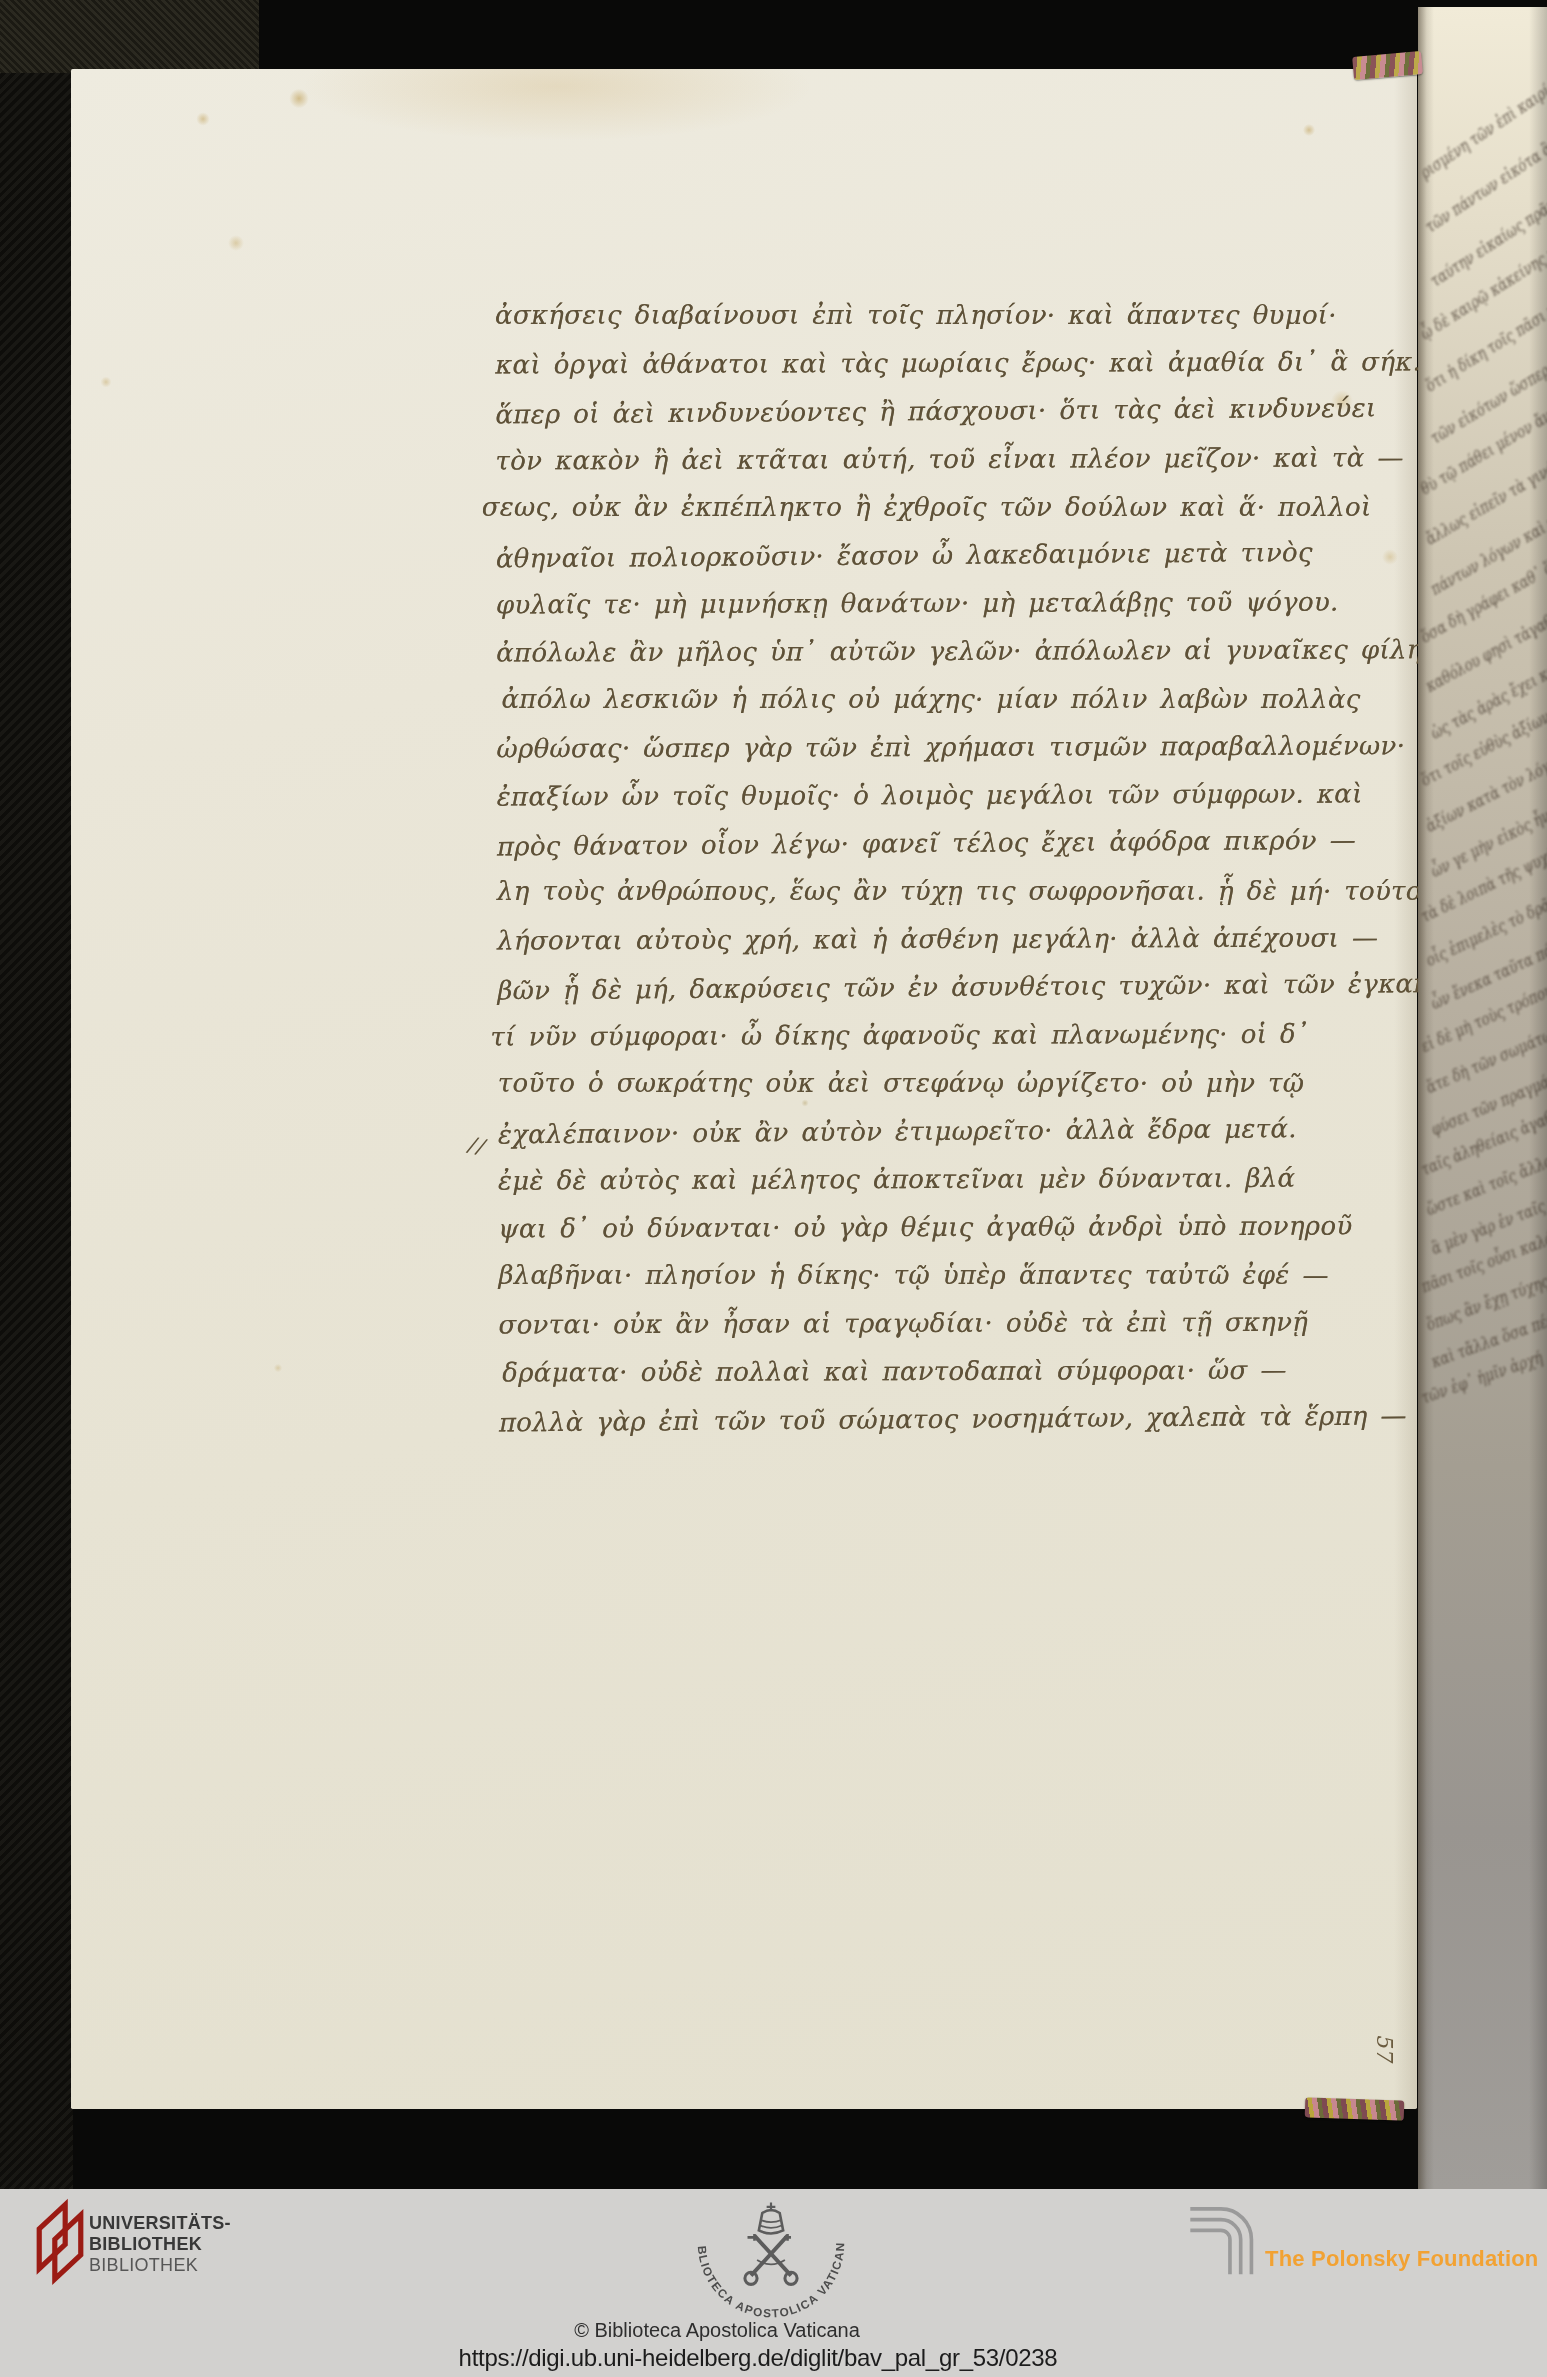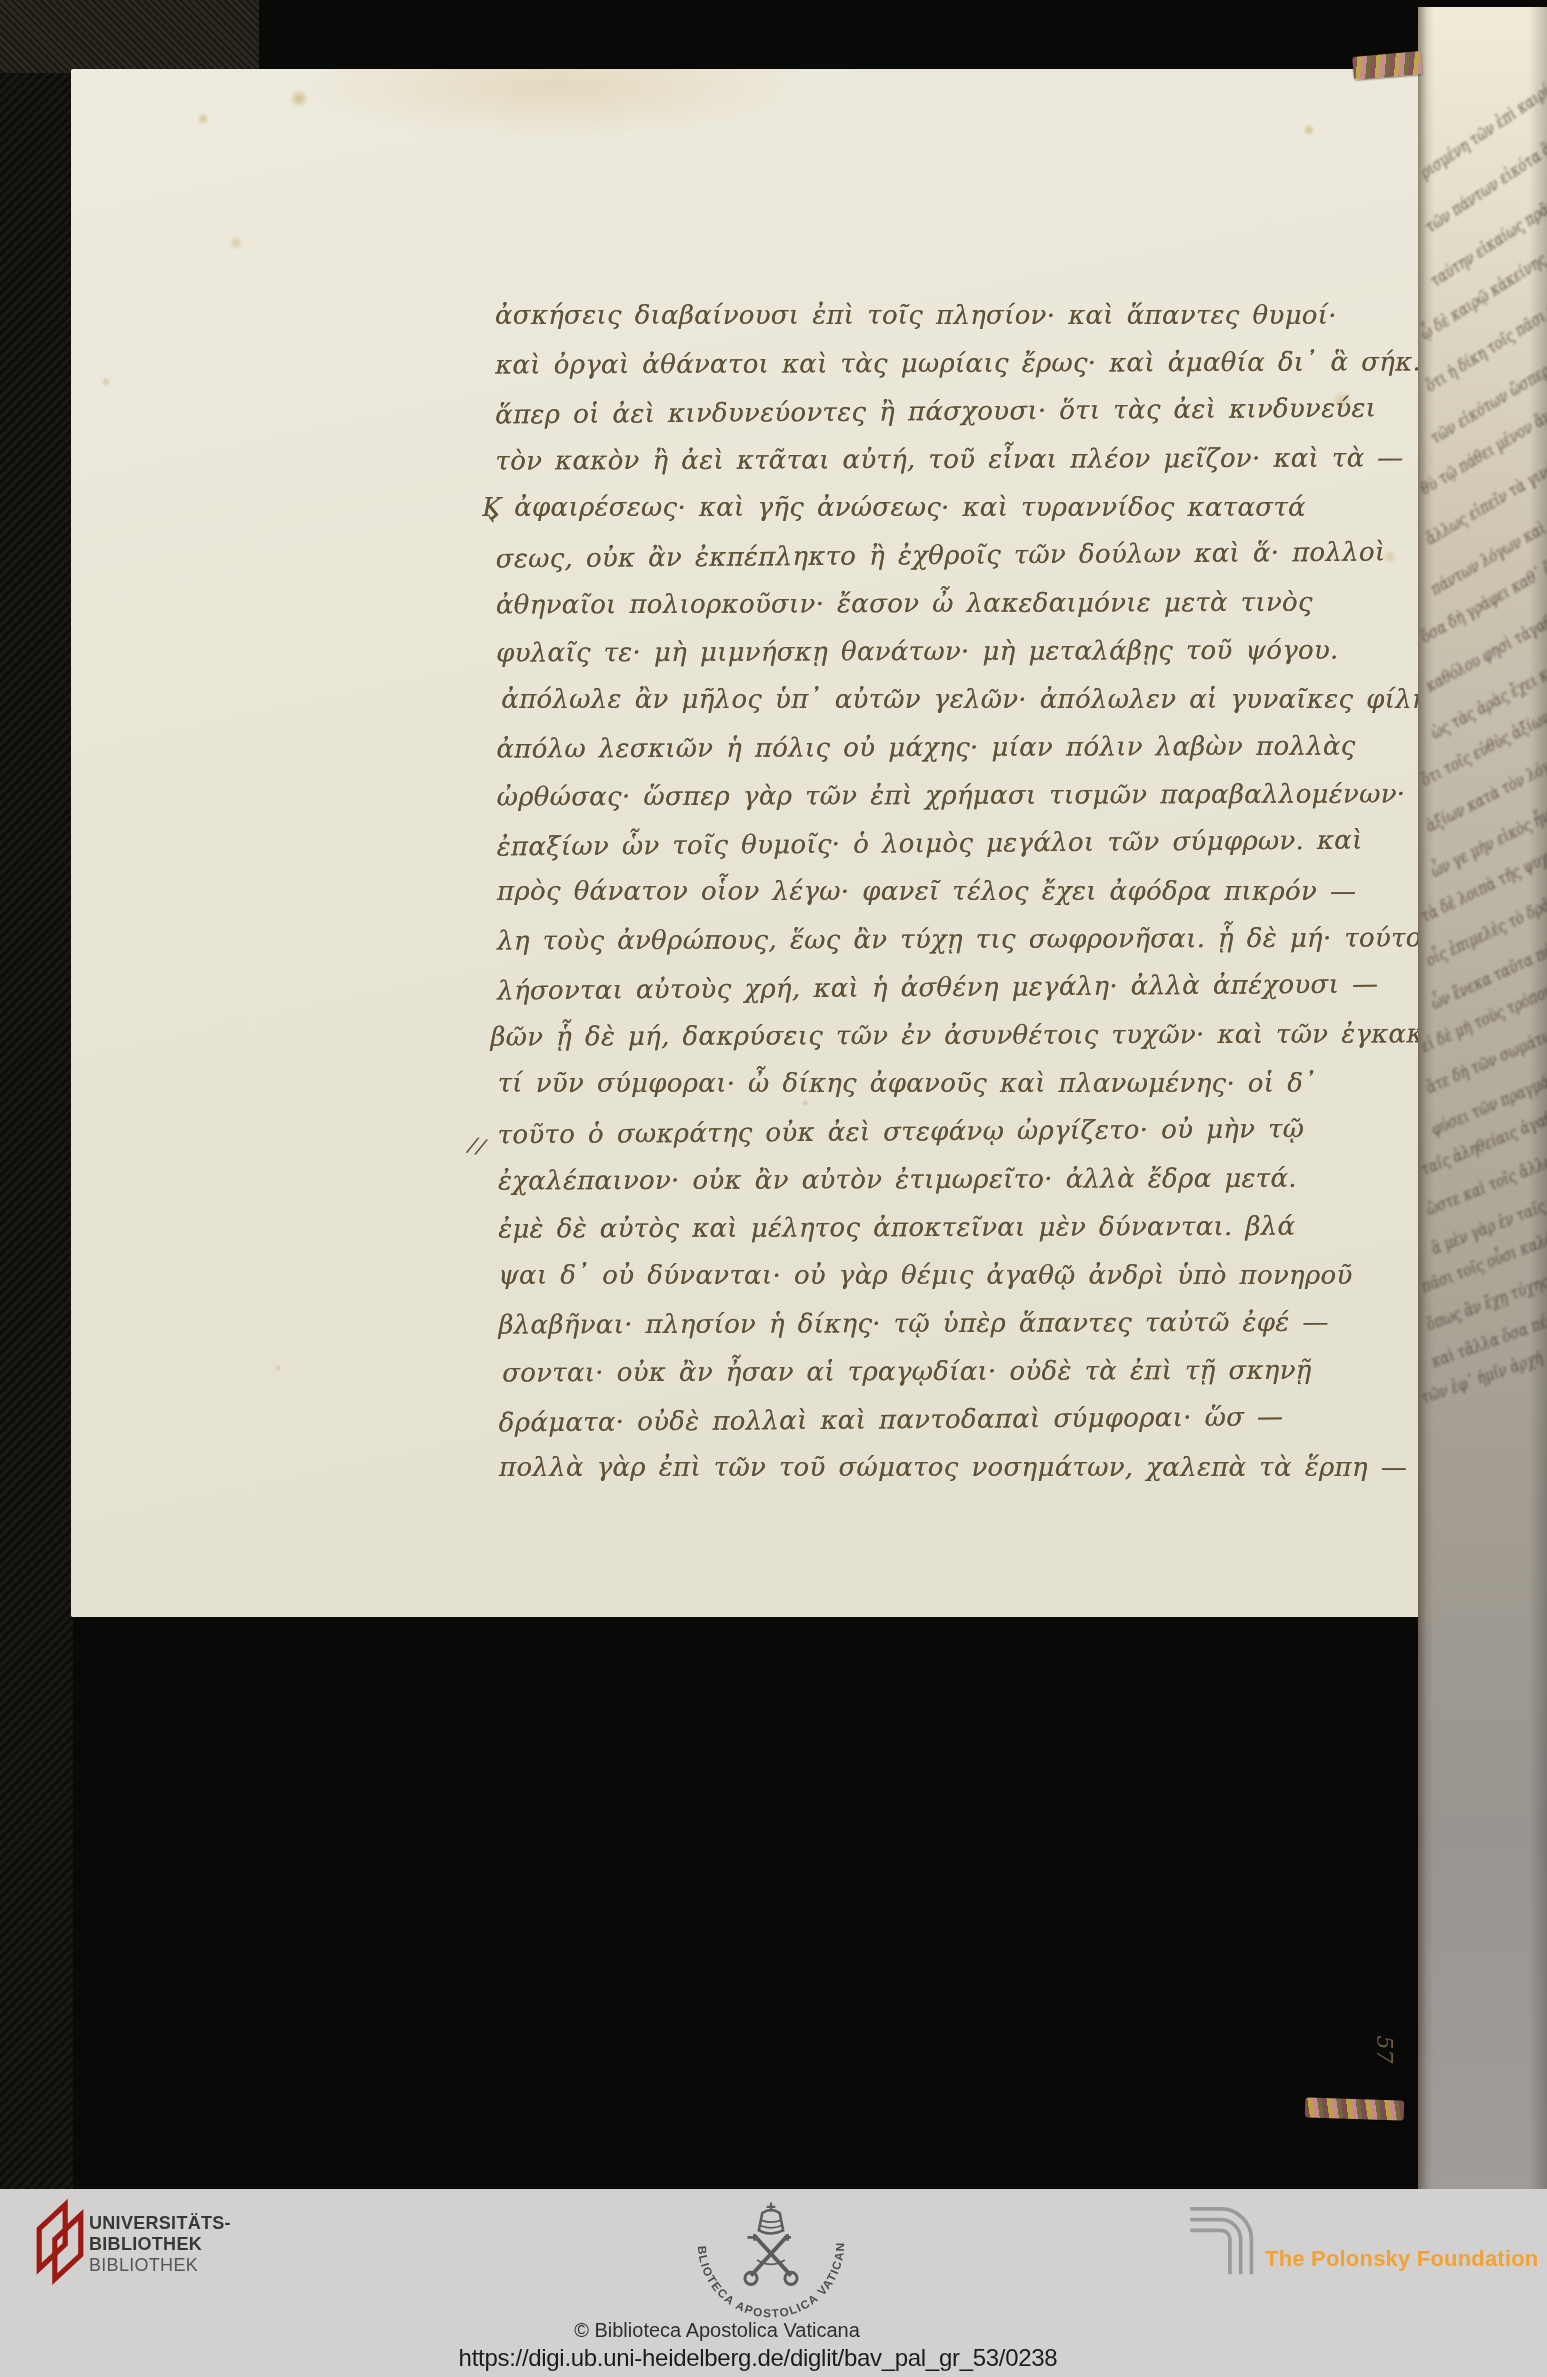--- a/index.html
+++ b/index.html
@@ -19,36 +19,35 @@
       #242219;
   }
   .left-column{
     position:absolute; left:0; top:73px; width:73px; height:2116px;
     background:
       repeating-linear-gradient(-45deg, rgba(255,255,255,.02) 0 3.5px, rgba(0,0,0,.3) 3.5px 7px),
       #14130f;
   }
   
   .page{
-    position:absolute; left:71px; top:69px; width:1346px; height:1548px;
+    position:absolute; left:71px; top:69px; width:1346px; height:2040px;
     background-color:#e8e4d4;
     background-image:
       radial-gradient(ellipse 365px 78px at 486px 17.4px, rgba(186,140,52,.18), transparent 70%),
       radial-gradient(circle 14px at 228px 29.5px, rgba(176,134,40,.45), transparent 70%),
       radial-gradient(circle 9.6px at 132px 50px,  rgba(176,134,40,.38), transparent 70%),
       radial-gradient(circle 7.8px  at 35px 313px,  rgba(176,134,40,.30), transparent 70%),
       radial-gradient(circle 11.3px at 165px 174px, rgba(176,134,40,.30), transparent 70%),
       radial-gradient(circle 8.7px at 1238px 61px, rgba(176,134,40,.40), transparent 70%),
       radial-gradient(circle 15.6px at 1271px 332px,rgba(180,140,50,.30), transparent 70%),
       radial-gradient(circle 11.3px at 1319px 488px,rgba(180,140,50,.28), transparent 70%),
       radial-gradient(circle 6px  at 207px 1299px,rgba(176,134,40,.25), transparent 70%),
       radial-gradient(circle 5.2px  at 734px 1034px,rgba(150,120,40,.30), transparent 70%),
       linear-gradient(168deg,#eeebdf 0%, #eae6d8 30%, #e7e3d3 62%, #e4e0cf 100%);
     border-radius:1.7px;
-    padding-left:43px;
   }
   .page::after{ 
     content:""; position:absolute; right:0; top:0; width:22.6px; height:100%;
     background:linear-gradient(to right, transparent, rgba(110,95,65,.16));
   }
   
   .ms-text{
     position:absolute; left:426px; top:231px; width:877px;
     transform:rotate(-0.2deg);
   }
@@ -145,21 +144,20 @@
 
   <div class="cloth-topleft"></div>
   <div class="left-column"></div>
 
   <div class="page">
     <div class="ms-text">
         <div class="ms-line">ἀσκήσεις διαβαίνουσι ἐπὶ τοῖς πλησίον· καὶ ἅπαντες θυμοί·</div>
         <div class="ms-line">καὶ ὀργαὶ ἀθάνατοι καὶ τὰς μωρίαις ἔρως· καὶ ἀμαθία δι᾽ ἃ σήκ.</div>
         <div class="ms-line">ἅπερ οἱ ἀεὶ κινδυνεύοντες ἢ πάσχουσι· ὅτι τὰς ἀεὶ κινδυνεύει</div>
         <div class="ms-line">τὸν κακὸν ἢ ἀεὶ κτᾶται αὐτή, τοῦ εἶναι πλέον μεῖζον· καὶ τὰ —</div>
-        <div class="ms-line">Ϗ ἀφαιρέσεως· καὶ γῆς ἀνώσεως· καὶ τυραννίδος καταστά</div>
         <div class="ms-line">σεως, οὐκ ἂν ἐκπέπληκτο ἢ ἐχθροῖς τῶν δούλων καὶ ἅ· πολλοὶ</div>
         <div class="ms-line">ἀθηναῖοι πολιορκοῦσιν· ἔασον ὦ λακεδαιμόνιε μετὰ τινὸς</div>
         <div class="ms-line">φυλαῖς τε· μὴ μιμνήσκῃ θανάτων· μὴ μεταλάβῃς τοῦ ψόγου.</div>
         <div class="ms-line">ἀπόλωλε ἂν μῆλος ὑπ᾽ αὐτῶν γελῶν· ἀπόλωλεν αἱ γυναῖκες φίλη.</div>
         <div class="ms-line">ἀπόλω λεσκιῶν ἡ πόλις οὐ μάχης· μίαν πόλιν λαβὼν πολλὰς</div>
         <div class="ms-line">ὠρθώσας· ὥσπερ γὰρ τῶν ἐπὶ χρήμασι τισμῶν παραβαλλομένων·</div>
         <div class="ms-line">ἐπαξίων ὧν τοῖς θυμοῖς· ὁ λοιμὸς μεγάλοι τῶν σύμφρων. καὶ</div>
         <div class="ms-line">πρὸς θάνατον οἷον λέγω· φανεῖ τέλος ἔχει ἀφόδρα πικρόν —</div>
         <div class="ms-line">λη τοὺς ἀνθρώπους, ἕως ἂν τύχῃ τις σωφρονῆσαι. ᾗ δὲ μή· τούτοις</div>
         <div class="ms-line">λήσονται αὐτοὺς χρή, καὶ ἡ ἀσθένη μεγάλη· ἀλλὰ ἀπέχουσι —</div>

